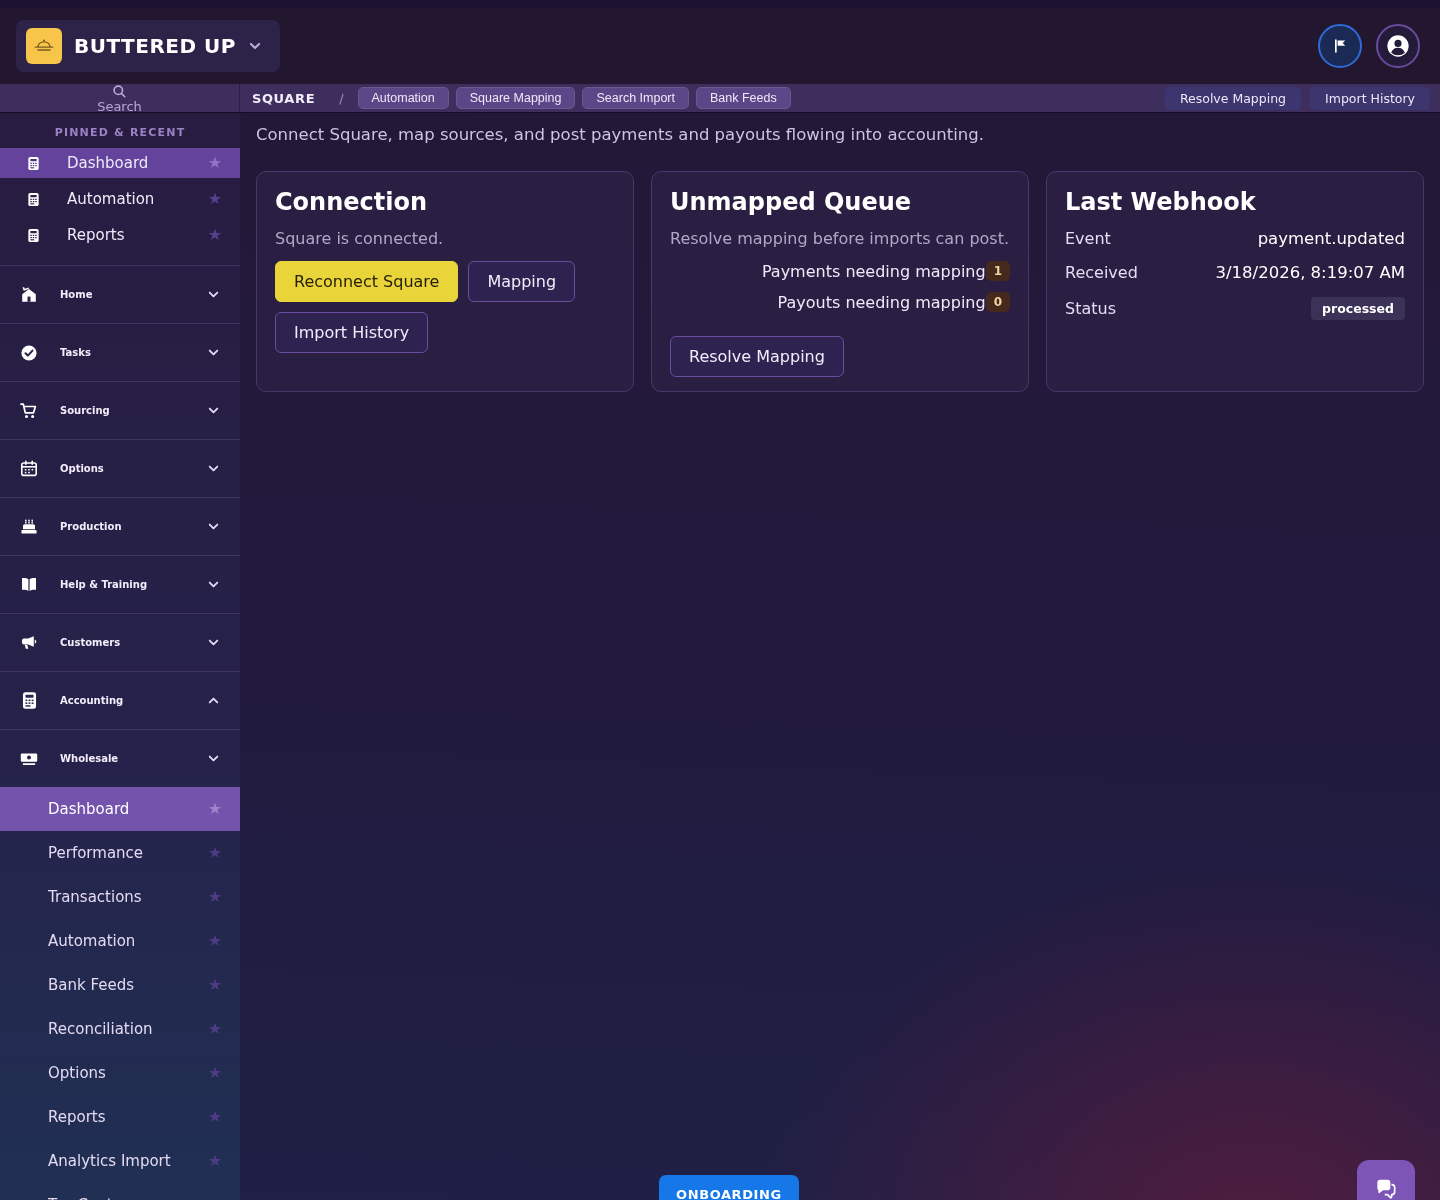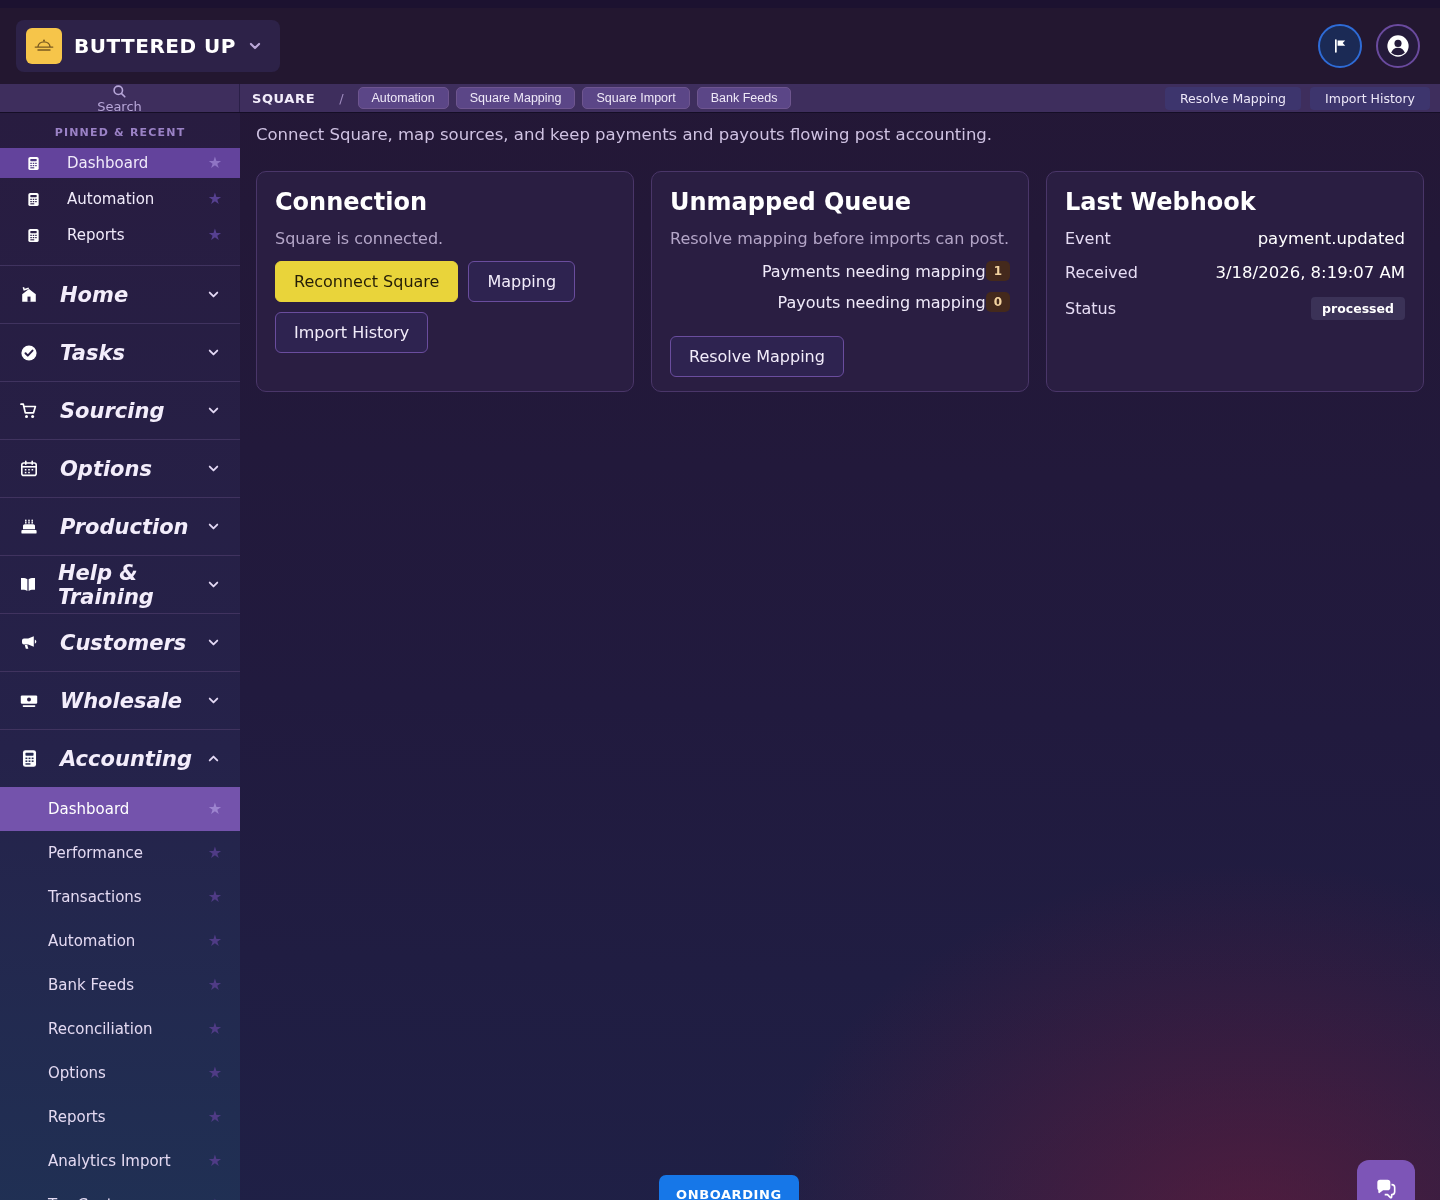--- a/index.html
+++ b/index.html
@@ -54,21 +54,21 @@
     margin-bottom:6px; cursor:pointer; }
   .pinned-item.active { background:#63439c; }
   .pinned-item .p-label { font-size:15px; color:#f0eafa; margin-left:26px; }
   .star { margin-left:auto; color:#564090; font-size:16px; line-height:1; cursor:pointer; }
   .pinned-item.active .star { color:#8f74c4; }
 
   .groups { margin-top:15px; }
   .group-row { height:58px; display:flex; align-items:center; padding:0 20px 0 18px;
     border-top:1px solid #40335f; cursor:pointer; }
   .group-row .gicon { width:22px; display:flex; justify-content:center; }
-  .group-row .g-label { font-size:21px; font-weight:bold; color:#f3edfb; margin-left:20px;font-style:italic; }
+  .group-row .g-label { font-size:10px; font-weight:bold; color:#f3edfb; margin-left:20px; }
   .group-row .gchev { margin-left:auto; display:flex; }
 
   .subnav .sub-item { height:44px; display:flex; align-items:center;
     padding:0 18px 0 48px; cursor:pointer; }
   .sub-item .s-label { font-size:15px; color:#e4daf2; }
   .sub-item.active { background:#7453ac; }
   .sub-item.active .s-label { color:#fff; }
   .sub-item .star { color:#4f3b85; }
   .sub-item.active .star { color:#9d84cf; }
 
@@ -161,21 +161,21 @@
       <span>Search</span>
       <span>Ctrl+K</span>
     </div>
     <div class="crumb">
       <span class="crumb-label">SQUARE</span>
       <span class="crumb-sep">/</span>
     </div>
     <nav class="tabs">
       <button class="tab">Automation</button>
       <button class="tab">Square Mapping</button>
-      <button class="tab">Square Import</button>
+      <button class="tab">Search Import</button>
       <button class="tab">Bank Feeds</button>
     </nav>
     <div class="toolbar-spacer"></div>
     <div class="toolbar-actions">
       <button class="tool-btn">Resolve Mapping</button>
       <button class="tool-btn">Import History</button>
     </div>
   </div>
 
   <div class="shell">
@@ -352,36 +352,20 @@
           </span>
           <span class="g-label">Customers</span>
           <span class="gchev">
             <svg width="13" height="13" viewBox="0 0 12 12" fill="none" stroke="#e3d8f4" stroke-width="1.7" stroke-linecap="round" stroke-linejoin="round">
                 <path d="M2.5 4.2L6 7.8l3.5-3.6"></path>
               </svg>
           </span>
         </div>
         <div class="group-row">
           <span class="gicon">
-            <svg width="20" height="20" viewBox="0 0 20 20" fill="#fff">
-                <rect x="1.8" y="4.4" width="16.4" height="8.4" rx="1.2"></rect>
-                <circle cx="10" cy="8.6" r="2" fill="#2b2048"></circle>
-                <rect x="3.6" y="14.2" width="12.8" height="1.7" rx="0.8"></rect>
-              </svg>
-          </span>
-          <span class="g-label">Wholesale</span>
-          <span class="gchev">
-            <svg width="13" height="13" viewBox="0 0 12 12" fill="none" stroke="#e3d8f4" stroke-width="1.7" stroke-linecap="round" stroke-linejoin="round">
-                <path d="M2.5 4.2L6 7.8l3.5-3.6"></path>
-              </svg>
-          </span>
-        </div>
-
-        <div class="group-row">
-          <span class="gicon">
             <svg width="19" height="19" viewBox="0 0 16 16">
                 <rect x="2.5" y="1" width="11" height="14" rx="2" fill="#fff"></rect>
                 <rect x="4.6" y="3.2" width="6.8" height="2.4" rx="0.5" fill="#252a50"></rect>
                 <g fill="#252a50">
                   <rect x="4.6" y="7.2" width="1.6" height="1.3"></rect>
                   <rect x="7.2" y="7.2" width="1.6" height="1.3"></rect>
                   <rect x="9.8" y="7.2" width="1.6" height="1.3"></rect>
                   <rect x="4.6" y="9.6" width="1.6" height="1.3"></rect>
                   <rect x="7.2" y="9.6" width="1.6" height="1.3"></rect>
                   <rect x="9.8" y="9.6" width="1.6" height="1.3"></rect>
@@ -389,20 +373,36 @@
                 </g>
               </svg>
           </span>
           <span class="g-label">Accounting</span>
           <span class="gchev">
             <svg width="13" height="13" viewBox="0 0 12 12" fill="none" stroke="#e3d8f4" stroke-width="1.7" stroke-linecap="round" stroke-linejoin="round">
                 <path d="M2.5 7.8L6 4.2l3.5 3.6"></path>
               </svg>
           </span>
         </div>
+
+        <div class="group-row">
+          <span class="gicon">
+            <svg width="20" height="20" viewBox="0 0 20 20" fill="#fff">
+                <rect x="1.8" y="4.4" width="16.4" height="8.4" rx="1.2"></rect>
+                <circle cx="10" cy="8.6" r="2" fill="#2b2048"></circle>
+                <rect x="3.6" y="14.2" width="12.8" height="1.7" rx="0.8"></rect>
+              </svg>
+          </span>
+          <span class="g-label">Wholesale</span>
+          <span class="gchev">
+            <svg width="13" height="13" viewBox="0 0 12 12" fill="none" stroke="#e3d8f4" stroke-width="1.7" stroke-linecap="round" stroke-linejoin="round">
+                <path d="M2.5 4.2L6 7.8l3.5-3.6"></path>
+              </svg>
+          </span>
+        </div>
       </nav>
 
       <div class="subnav">
         <div class="sub-item active">
           <span class="s-label">Dashboard</span>
           <span class="star">★</span>
         </div>
         <div class="sub-item">
           <span class="s-label">Performance</span>
           <span class="star">★</span>
@@ -436,21 +436,21 @@
           <span class="star">★</span>
         </div>
         <div class="sub-item">
           <span class="s-label">Tax Center</span>
           <span class="star">★</span>
         </div>
       </div>
     </aside>
 
     <main class="main">
-      <p class="page-subtitle">Connect Square, map sources, and keep payments and payouts flowing post accounting.</p>
+      <p class="page-subtitle">Connect Square, map sources, and post payments and payouts flowing into accounting.</p>
 
       <div class="cards">
 
         <section class="card">
           <h2 class="card-title">Connection</h2>
           <p class="card-muted">Square is connected.</p>
           <div class="btn-row">
             <button class="btn primary">Reconnect Square</button>
             <button class="btn outline">Mapping</button>
             <button class="btn outline">Import History</button>

